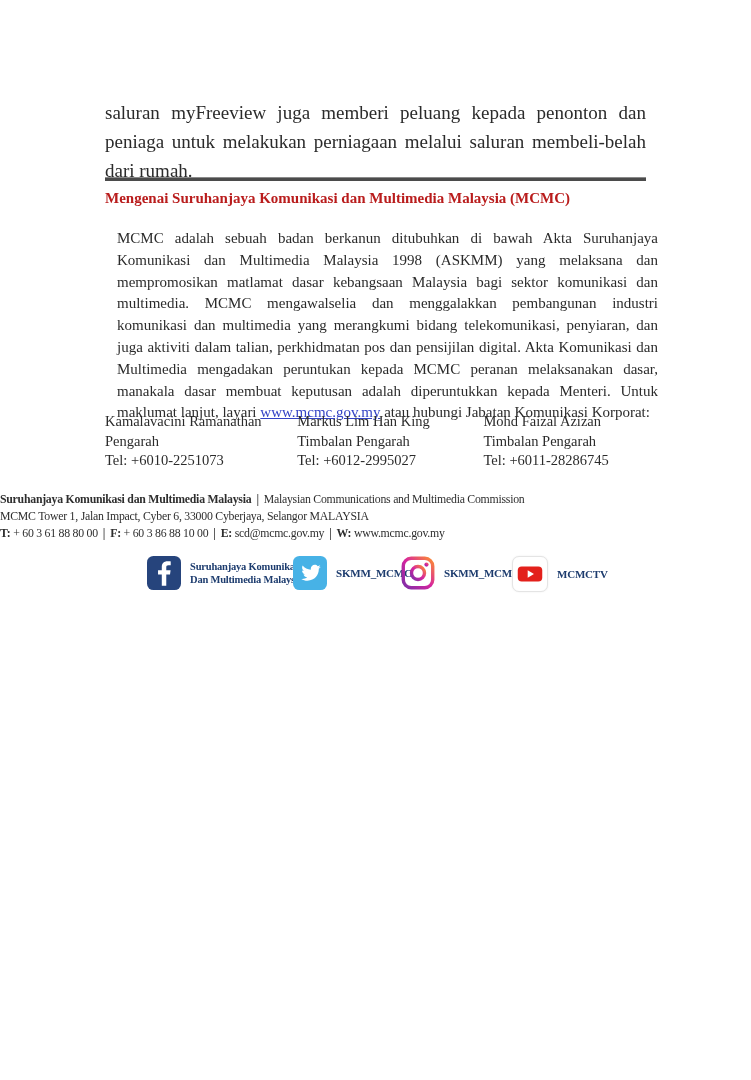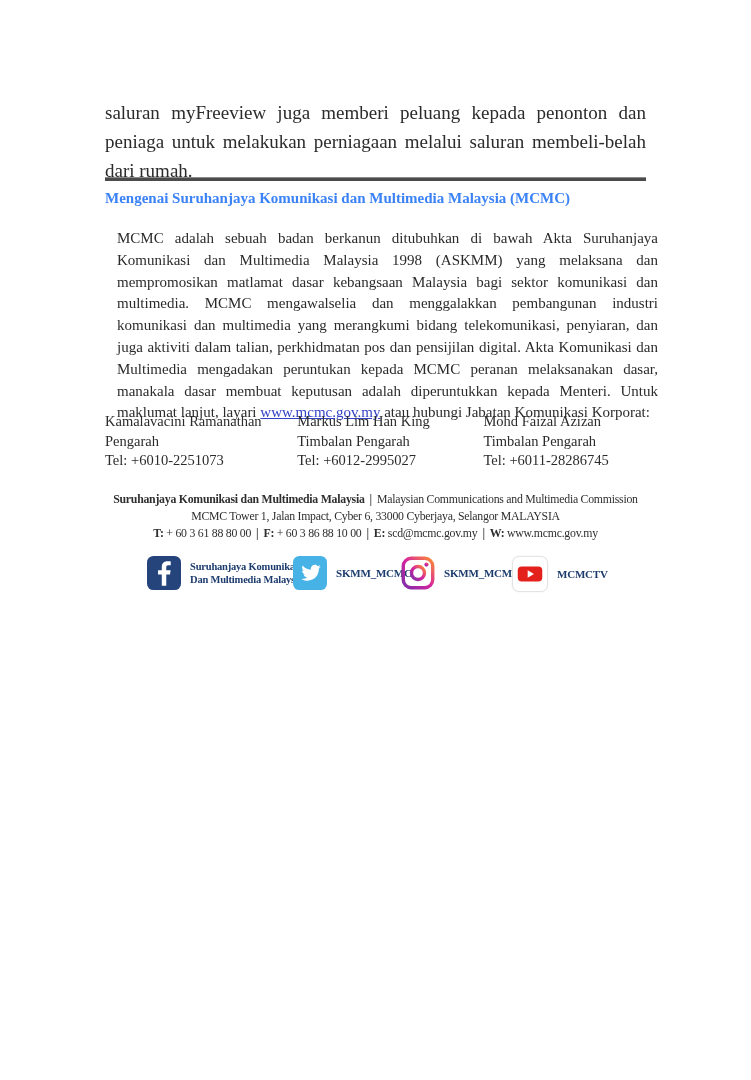--- a/index.html
+++ b/index.html
@@ -15,41 +15,41 @@
     position:absolute;left:105px;top:79px;width:541px;
     font-size:19px;line-height:29px;
     text-align:justify;color:#2b2b2b;
   }
   .divider{
     position:absolute;left:105px;top:177px;width:541px;height:3px;
     background:#4b4b4b;border-top:1px solid #8a8a8a;
   }
   .about-heading{
     position:absolute;left:105px;top:190px;width:541px;
-    font-size:15px;font-weight:bold;color:#3b82f6;
+    font-size:15px;font-weight:bold;color:#b91c1c;
   }
   .about-body{
     position:absolute;left:117px;top:213px;width:541px;
     font-size:15px;line-height:21.8px;
     text-align:justify;color:#2b2b2b;
   }
   .about-body a{
     color:#3342c5;text-decoration:underline;cursor:pointer;
   }
   .contacts{
     position:absolute;left:105px;top:412px;width:541px;
     display:flex;flex-direction:row;
   }
   .contact-card{font-size:14.5px;line-height:19.5px;color:#2b2b2b;}
   .contact-card:nth-child(1){width:187px;}
   .contact-card:nth-child(2){width:189px;margin-left:8px;}
   .contact-card:nth-child(3){width:165px;}
   .footer{
     position:absolute;left:0;top:491px;width:751px;
-    text-align:center;color:#2e2e2e;
+    text-align:left;color:#2e2e2e;
     font-size:11.8px;line-height:17px;letter-spacing:-0.25px;
   }
   .footer .b{font-weight:bold;}
   .footer .pipe{font-weight:bold;padding:0 5px;color:#3a3a3a;}
   .social-row{
     position:absolute;left:0;top:556px;width:751px;height:38px;
   }
   .social-item{position:absolute;display:flex;align-items:center;}
   .si-fb{left:147px;top:0;}
   .si-tw{left:293px;top:0;}

